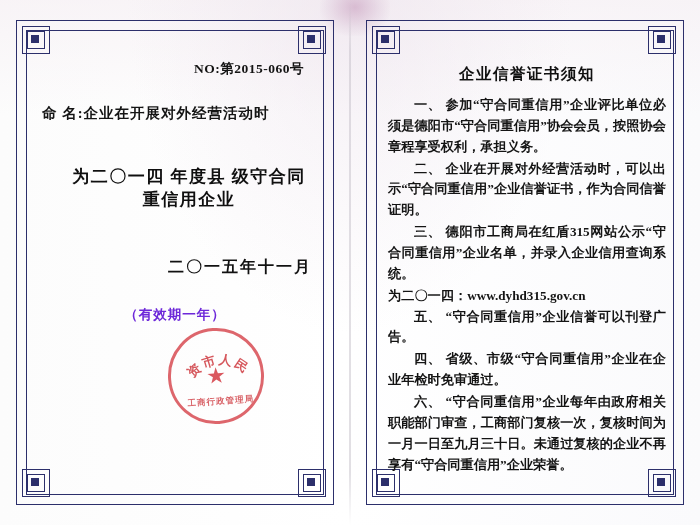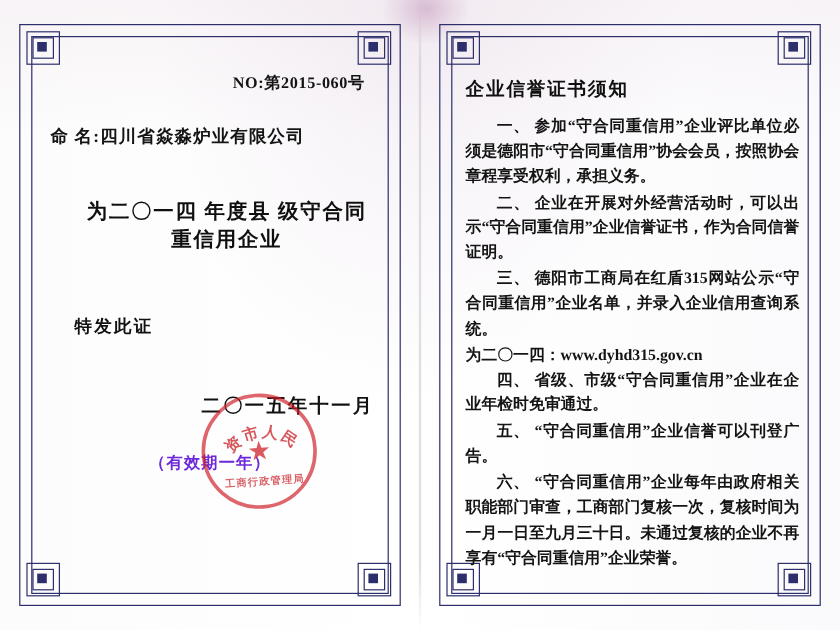--- a/index.html
+++ b/index.html
@@ -210,20 +210,21 @@
   
   .right-content {
     position: absolute;
     left: 38px;
     top: 46px;
     right: 34px;
     bottom: 44px;
     color: #151515;
   }
   .notice-title {
+    text-align: center;
     font-size: 15.5px;
     font-weight: 700;
     letter-spacing: 1.5px;
     margin-top: 18px;
     margin-bottom: 10px;
     color: #101010;
   }
   .notice-list {
     margin: 0;
     padding: 0;
@@ -275,23 +276,22 @@
         <span class="sq c"></span>
     </div>
     <div class="corner c-br">
       <span class="sq a"></span>
         <span class="sq b"></span>
         <span class="sq c"></span>
     </div>
 
     <div class="left-content">
       <div class="cert-no">NO:第2015-060号</div>
-      <div class="cert-name">命 名:四川省焱淼炉业有限公司</div>
+      <div class="cert-name">命 名:企业在开展对外经营活动时</div>
       <div class="cert-title">为二〇一四 年度县 级守合同重信用企业</div>
-      <div class="cert-issue">特发此证</div>
       <div class="cert-date">二〇一五年十一月</div>
       <div class="cert-valid">（有效期一年）</div>
     </div>
 
     <div class="seal">
       <svg class="seal-arc" viewBox="0 0 96 96">
         <path id="arcpath" d="M 16,56 A 34,34 0 0 1 80,56" fill="none"></path>
         <text><textPath href="#arcpath" startOffset="50%" text-anchor="middle">资市人民</textPath></text>
       </svg>
       <span class="star">★</span>
@@ -326,19 +326,19 @@
         <span class="sq c"></span>
     </div>
 
     <div class="right-content">
       <div class="notice-title">企业信誉证书须知</div>
       <ul class="notice-list">
         <li class="notice-item">一、 参加“守合同重信用”企业评比单位必须是德阳市“守合同重信用”协会会员，按照协会章程享受权利，承担义务。</li>
         <li class="notice-item">二、 企业在开展对外经营活动时，可以出示“守合同重信用”企业信誉证书，作为合同信誉证明。</li>
         <li class="notice-item">三、 德阳市工商局在红盾315网站公示“守合同重信用”企业名单，并录入企业信用查询系统。</li>
         <li class="notice-sub">为二〇一四：www.dyhd315.gov.cn</li>
+        <li class="notice-item">五、 “守合同重信用”企业信誉可以刊登广告。</li>
         <li class="notice-item">四、 省级、市级“守合同重信用”企业在企业年检时免审通过。</li>
-        <li class="notice-item">五、 “守合同重信用”企业信誉可以刊登广告。</li>
         <li class="notice-item">六、 “守合同重信用”企业每年由政府相关职能部门审查，工商部门复核一次，复核时间为一月一日至九月三十日。未通过复核的企业不再享有“守合同重信用”企业荣誉。</li>
       </ul>
     </div>
   </div>
 </div>
 
 </body></html>

